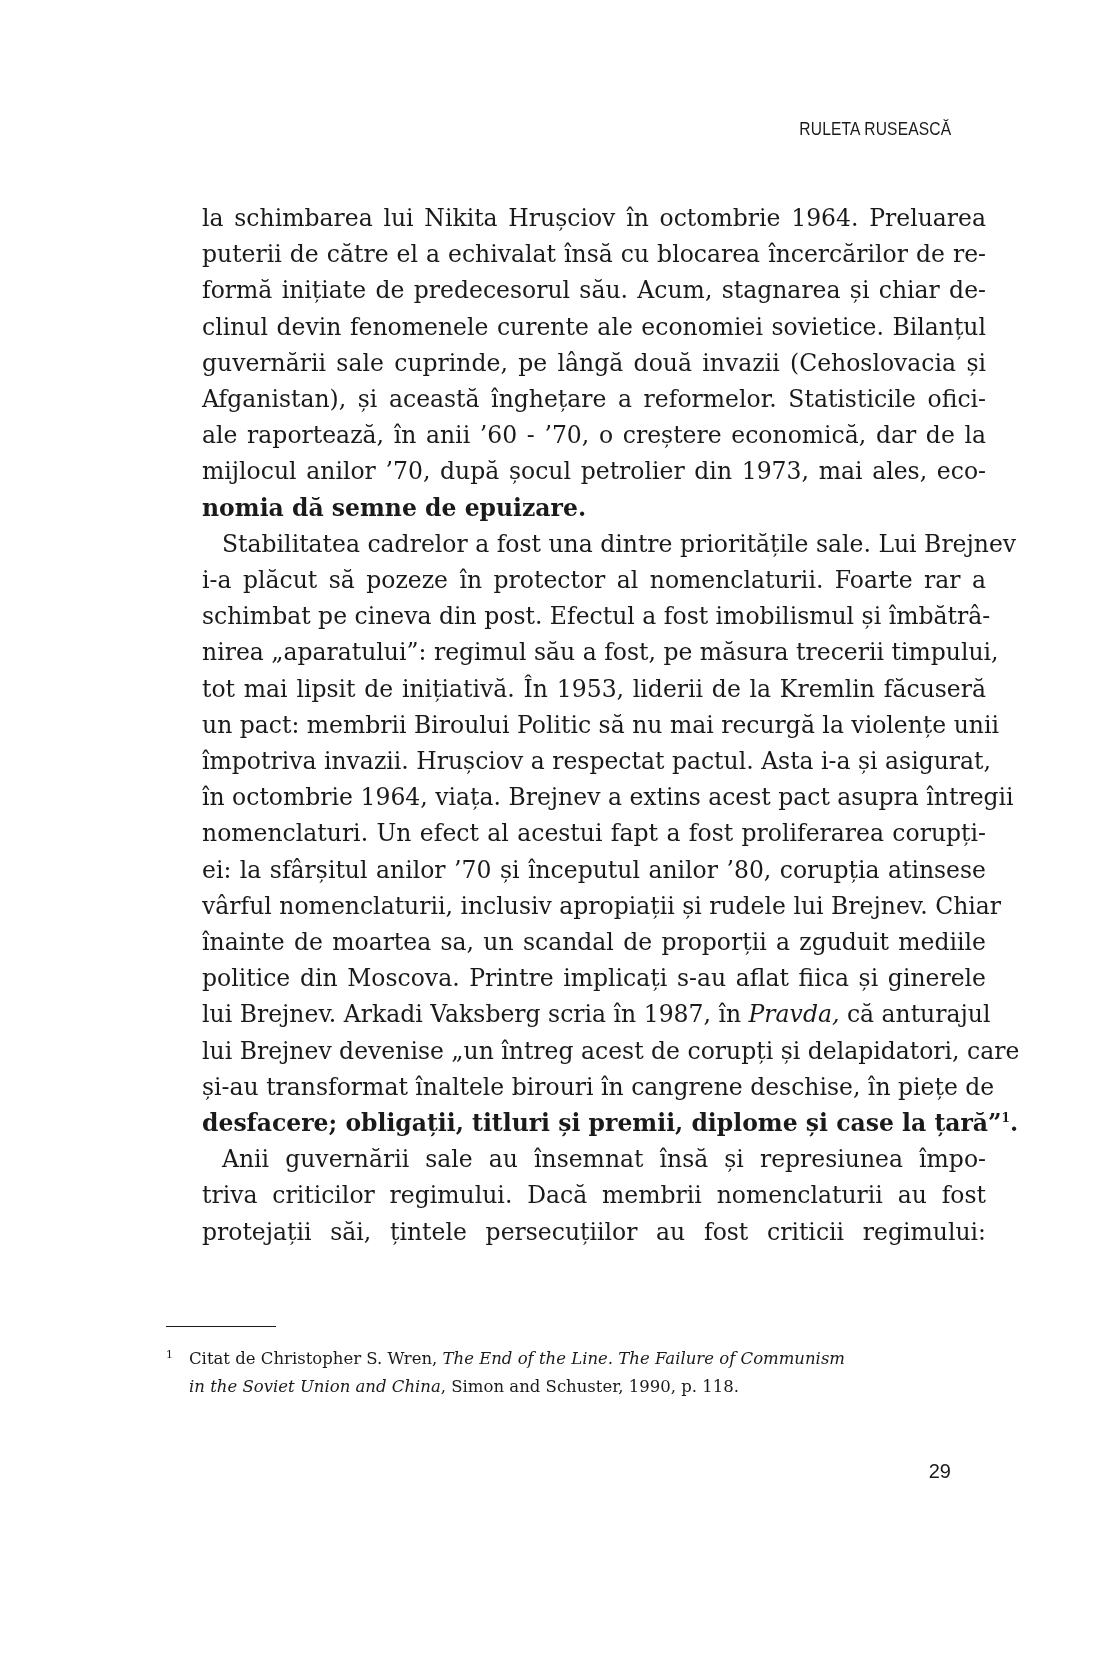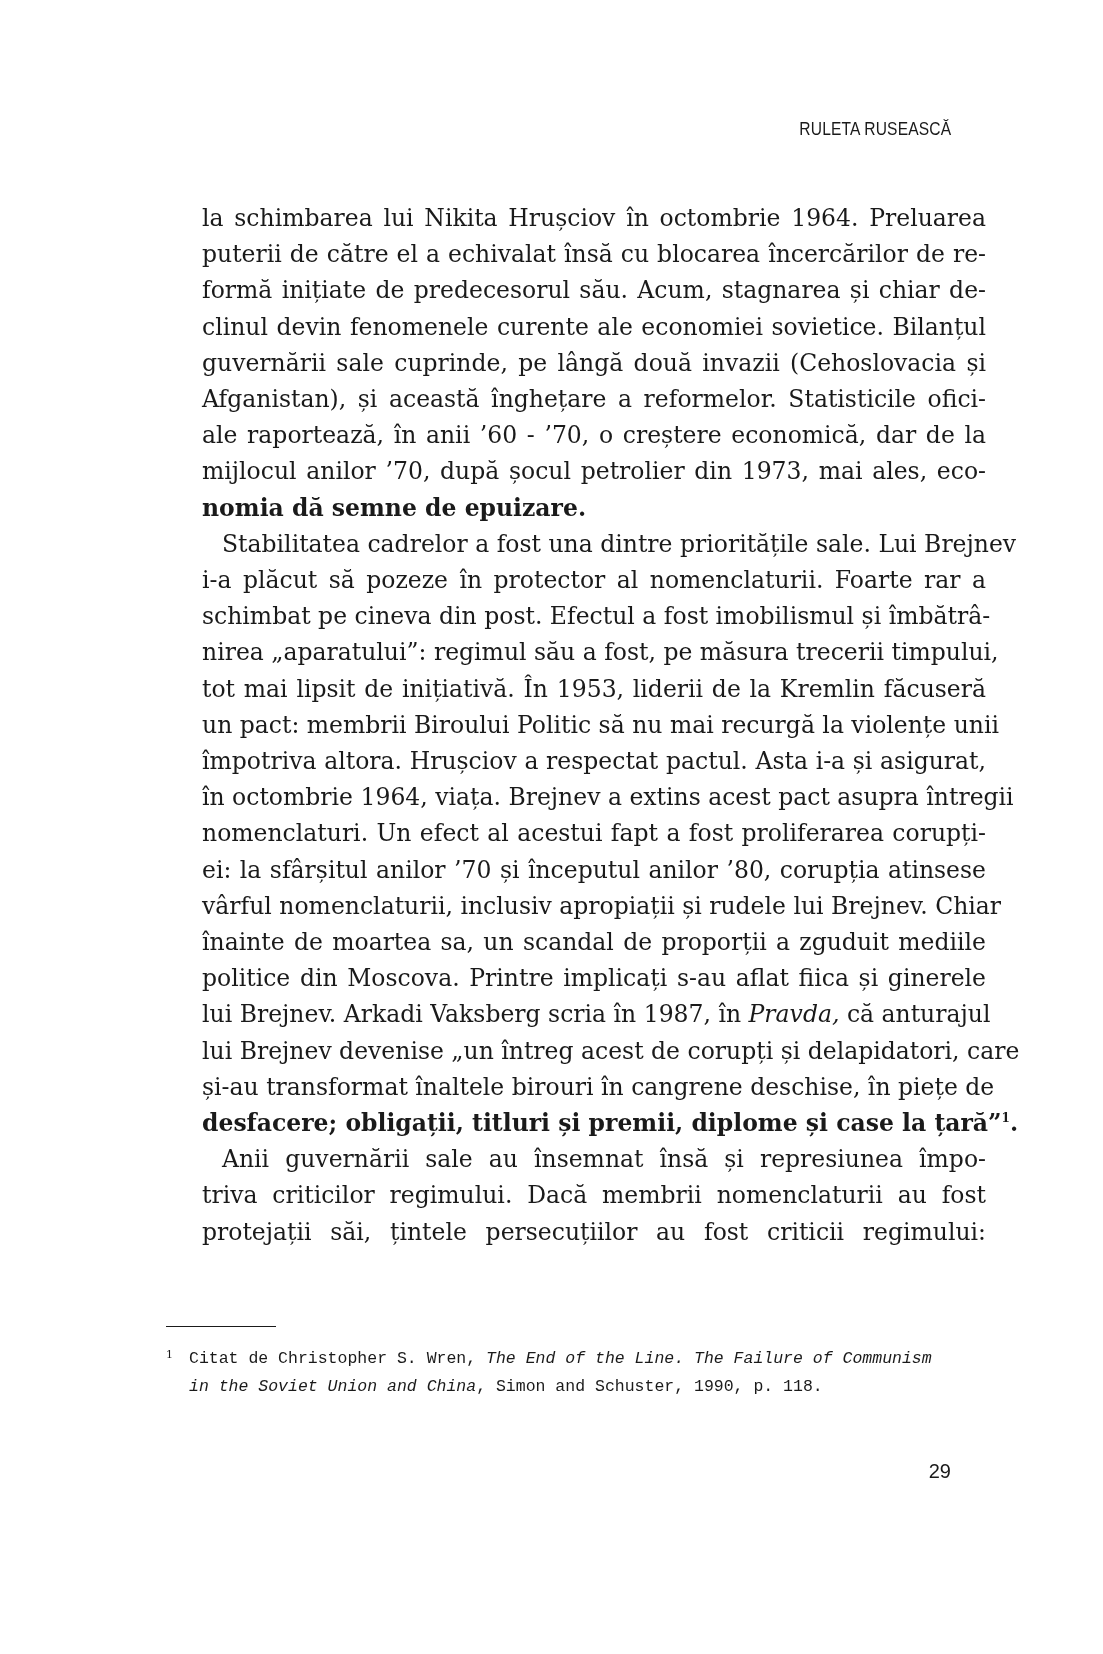--- a/index.html
+++ b/index.html
@@ -18,21 +18,21 @@
   .body-text .line { display: block; text-align: justify; text-align-last: justify; white-space: nowrap; }
   .body-text .line.last { text-align-last: left; font-weight: bold; }
   .body-text .line.indent { text-indent: 20px; }
   .footnote-rule { position: absolute; left: 166px; top: 1326px; width: 110px; border-top: 1.2px solid #1a1a1a; }
   .footnotes {
     position: absolute; left: 166px; top: 1345px; width: 784px;
     font-family: "DejaVu Serif", serif; font-size: 16.5px; line-height: 28px;
   }
   .fn-mark { position: absolute; left: 0; top: -4px; font-size: 11px; }
   .fn-body { margin-left: 23px; display: block; }
-  .fn-line { display: block; white-space: nowrap; font-family: Liberation Mono, monospace; }
+  .fn-line { display: block; white-space: nowrap; }
   i { font-style: italic; }
   .page-number {
     position: absolute; top: 1460px; right: 152px;
     font-family: "Liberation Sans", sans-serif; font-size: 20px;
   }
   sup { font-size: 12px; vertical-align: super; line-height: 0; }
 </style>
 </head>
 <body>
 
@@ -47,21 +47,21 @@
   <span class="line">Afganistan), și această înghețare a reformelor. Statisticile ofici-</span>
   <span class="line">ale raportează, în anii ’60 - ’70, o creștere economică, dar de la</span>
   <span class="line">mijlocul anilor ’70, după șocul petrolier din 1973, mai ales, eco-</span>
   <span class="line last">nomia dă semne de epuizare.</span>
   <span class="line indent">Stabilitatea cadrelor a fost una dintre prioritățile sale. Lui Brejnev</span>
   <span class="line">i-a plăcut să pozeze în protector al nomenclaturii. Foarte rar a</span>
   <span class="line">schimbat pe cineva din post. Efectul a fost imobilismul și îmbătrâ-</span>
   <span class="line">nirea „aparatului”: regimul său a fost, pe măsura trecerii timpului,</span>
   <span class="line">tot mai lipsit de inițiativă. În 1953, liderii de la Kremlin făcuseră</span>
   <span class="line">un pact: membrii Biroului Politic să nu mai recurgă la violențe unii</span>
-  <span class="line">împotriva altora. Hrușciov a respectat pactul. Asta i-a și asigurat,</span>
+  <span class="line">împotriva invazii. Hrușciov a respectat pactul. Asta i-a și asigurat,</span>
   <span class="line">în octombrie 1964, viața. Brejnev a extins acest pact asupra întregii</span>
   <span class="line">nomenclaturi. Un efect al acestui fapt a fost proliferarea corupți-</span>
   <span class="line">ei: la sfârșitul anilor ’70 și începutul anilor ’80, corupția atinsese</span>
   <span class="line">vârful nomenclaturii, inclusiv apropiații și rudele lui Brejnev. Chiar</span>
   <span class="line">înainte de moartea sa, un scandal de proporții a zguduit mediile</span>
   <span class="line">politice din Moscova. Printre implicați s-au aflat fiica și ginerele</span>
   <span class="line"><span>lui Brejnev. Arkadi Vaksberg scria în 1987, în </span><i>Pravda,</i><span> că anturajul</span></span>
   <span class="line">lui Brejnev devenise „un întreg acest de corupți și delapidatori, care</span>
   <span class="line">și-au transformat înaltele birouri în cangrene deschise, în piețe de</span>
   <span class="line last"><span>desfacere; obligații, titluri și premii, diplome și case la țară”</span><sup>1</sup><span>.</span></span>

